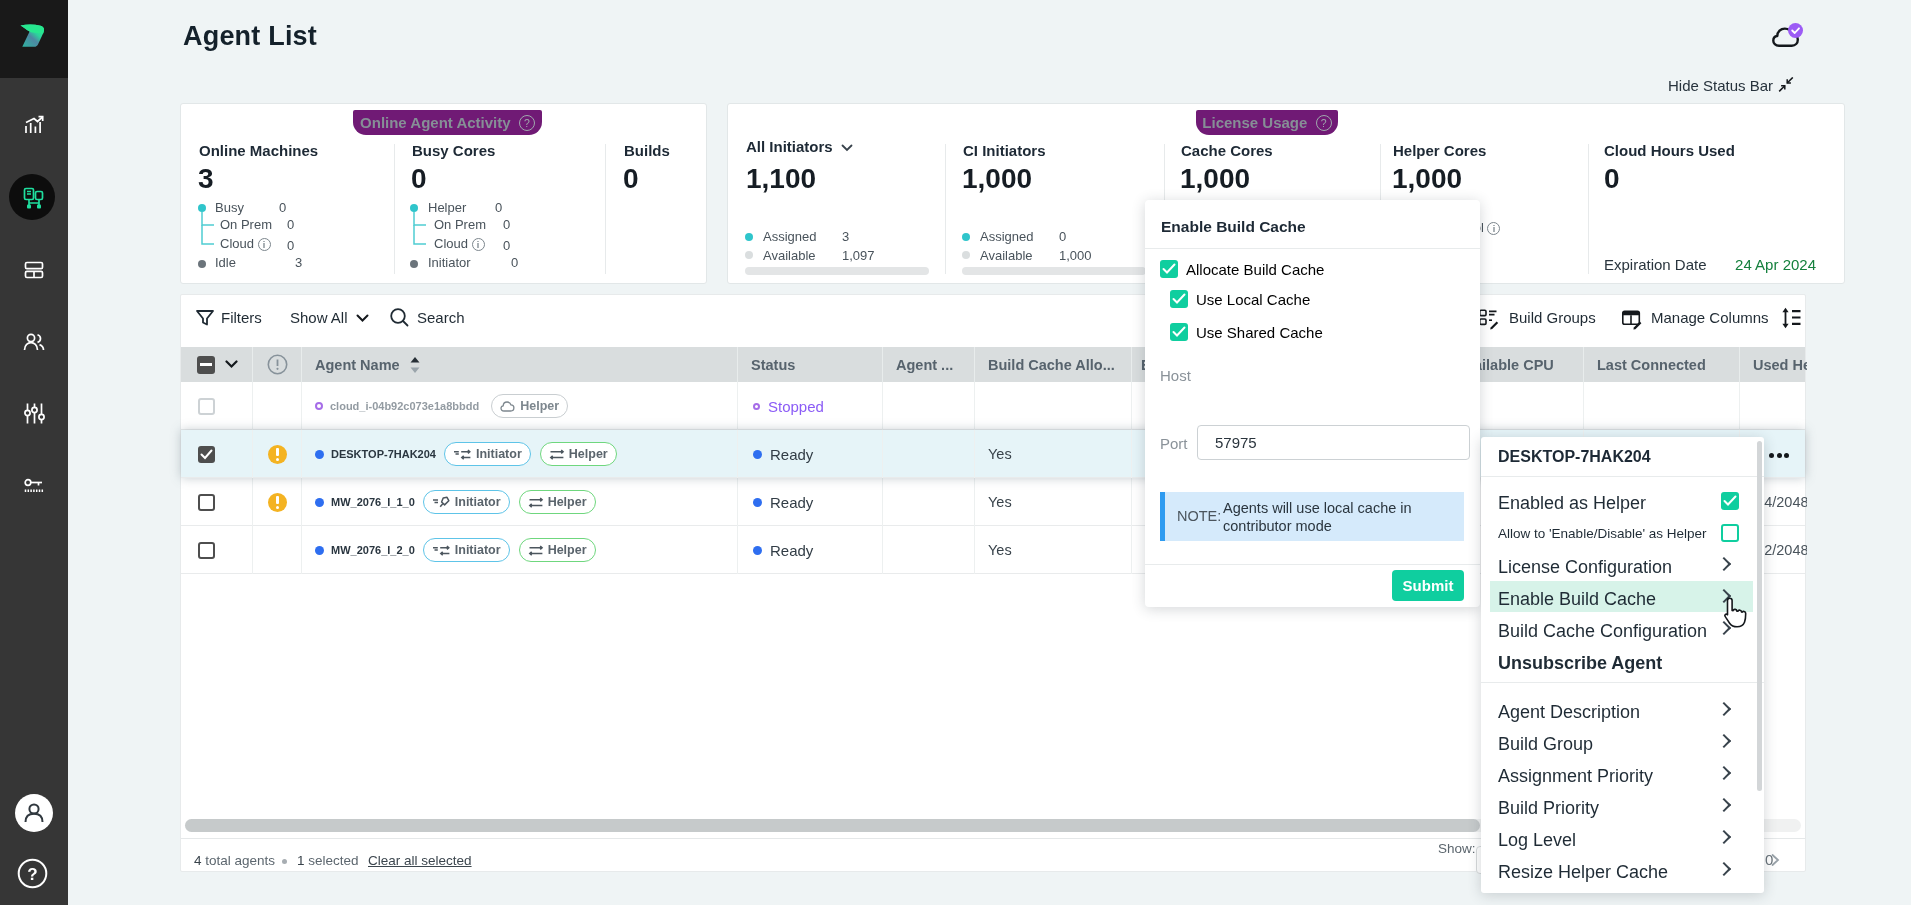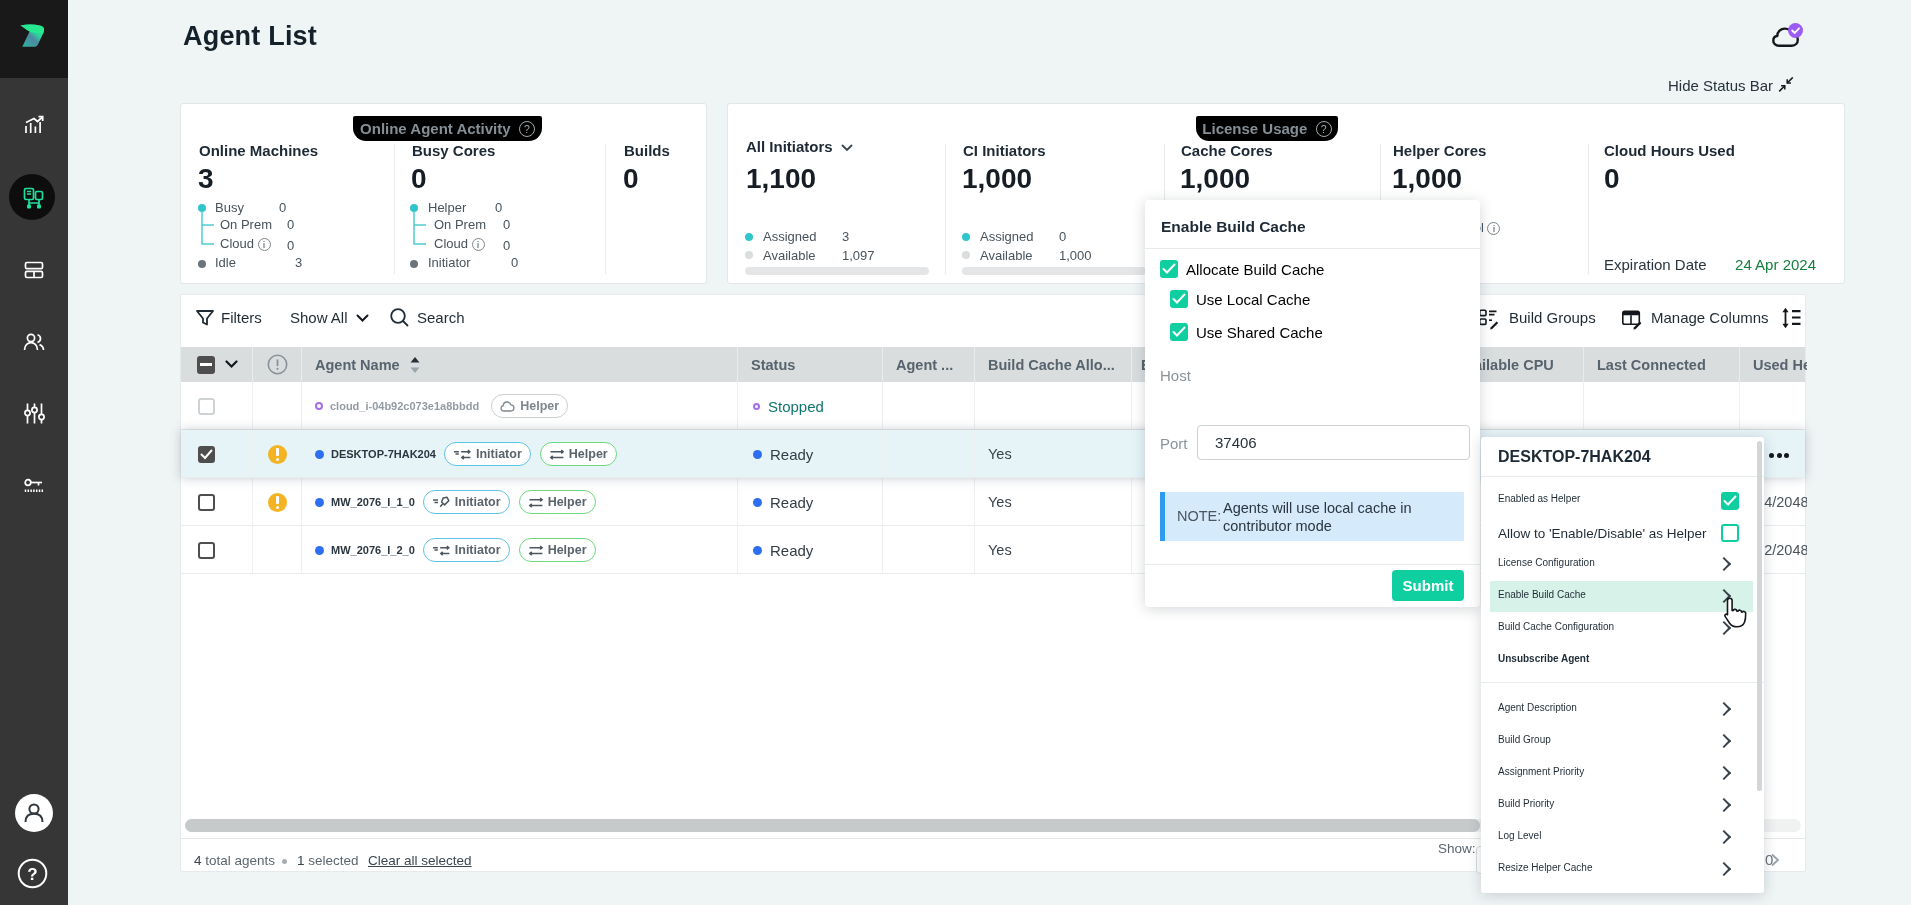--- a/index.html
+++ b/index.html
@@ -13,21 +13,21 @@
 #navsel { position:absolute; left:9px; top:174px; width:46px; height:46px; border-radius:50%; background:#0d0d0d; }
 
 
 #title { position:absolute; left:183px; top:21px; font-size:27px; font-weight:700; color:#14212b; letter-spacing:.2px;}
 #hidebar { position:absolute; top:77px; left:1668px; font-size:15px; color:#27333d; }
 
 
 .card { position:absolute; top:103px; background:#fff; border:1px solid #e2e7e8; border-radius:3px; }
 #card1 { left:180px; width:527px; height:181px; }
 #card2 { left:727px; width:1118px; height:181px; }
-.pill { position:absolute; top:12px; height:25px; background:#000000; border-radius:2px 2px 13px 13px; display:flex; align-items:center; justify-content:center; font-size:15px; font-weight:700; color:#868f96; }
+.pill { position:absolute; top:6px; height:25px; background:#701a75; border-radius:2px 2px 13px 13px; display:flex; align-items:center; justify-content:center; font-size:15px; font-weight:700; color:#868f96; }
 .cardtitle { font-size:15px; font-weight:700; color:#1d2935; position:absolute; }
 .bignum { font-size:28px; font-weight:700; color:#161d24; position:absolute; }
 .vdiv { position:absolute; width:1px; background:#e7eaeb; top:40px; height:130px; }
 .leg { position:absolute; font-size:13px; color:#49535b; }
 .dot { display:inline-block; width:9px; height:9px; border-radius:50%; vertical-align:-1px;}
 .adot { position:absolute; width:8px; height:8px; border-radius:50%; }
 .bar { position:absolute; height:8px; border-radius:4px; background:#e3e5e6; }
 .qm { display:inline-block; width:16px; height:16px; border:1px solid #a0a8ad; border-radius:50%; font-size:10.5px; line-height:15px; text-align:center; color:#a0a8ad; font-weight:400; }
 .inf { display:inline-block; width:13px; height:13px; border:1px solid #7c868d; border-radius:50%; font-size:9px; line-height:12px; text-align:center; color:#7c868d; font-weight:700; font-style:normal;}
 
@@ -53,21 +53,21 @@
 
 
 #modal { z-index:10; position:absolute; left:1145px; top:200px; width:335px; height:407px; background:#fff; border-radius:4px; box-shadow:0 2px 14px rgba(40,50,60,.20); }
 .mcb { position:absolute; width:18px; height:18px; border-radius:3px; background:#0fce9f; }
 .mcb svg { position:absolute; left:2px; top:3px; }
 .mlabel { position:absolute; font-size:15px; color:#000000; }
 .minput { position:absolute; left:52px; width:273px; background:#fff; border-radius:4px; font-size:15px; color:#2a343d; display:flex; align-items:center; padding-left:17px;}
 
 
 #menu { z-index:20; position:absolute; left:1481px; top:437px; width:283px; height:456px; background:#fff; border-radius:3px; box-shadow:0 2px 14px rgba(40,50,60,.20); }
-.mi { position:absolute; left:17px; font-size:10px; color:#1f2b35; white-space:nowrap;}
+.mi { position:absolute; left:17px; font-size:18px; color:#1f2b35; white-space:nowrap;}
 .chev { position:absolute; left:238px; width:10px; height:10px; border-right:2px solid #38434c; border-bottom:2px solid #38434c; transform:rotate(-45deg); }
 </style>
 </head>
 <body>
 
 <div id="sidebar"></div>
 <div id="logoblock">
   <svg width="68" height="78" viewBox="0 0 68 78">
     <defs>
         <linearGradient id="lg" x1="42" y1="27" x2="24" y2="47" gradientUnits="userSpaceOnUse">
@@ -311,21 +311,21 @@
       <span class="dot" style="width:8px;height:8px;border:2px solid #a66de8;background:#fff;margin:0 7px 0 0;"></span>
       <span class="name" style="color:#939ba2;">cloud_i-04b92c073e1a8bbdd</span>
       <span class="chip" style="border-color:#c9ced1;margin-left:12px;color:#7d878e;">
         <svg width="15" height="11" viewBox="0 0 15 11" style="margin-right:5px">
             <path d="M4 10 C2 10 1 8.7 1 7.3 C1 6 1.9 5 3.2 4.8 C3.3 2.6 5 1 7.1 1 C8.9 1 10.4 2.1 10.9 3.8 C12.6 3.8 13.9 5.1 13.9 6.8 C13.9 8.5 12.6 10 10.7 10 Z" fill="none" stroke="#7d878e" stroke-width="1.3"></path>
           </svg>
         Helper</span>
     </div>
     <div class="cell" style="left:557px;width:145px;padding-left:15px;">
       <span class="dot" style="width:7px;height:7px;border:2px solid #a66de8;background:#fff;margin-right:8px;"></span>
-      <span style="color:#0f766e;text-align:right;">Stopped</span>
+      <span style="color:#8b5cf6;text-align:right;">Stopped</span>
     </div>
     <div class="cell" style="left:702px;width:92px;"></div>
     <div class="cell" style="left:794px;width:157px;"></div>
     <div class="cell" style="left:951px;width:316px;"></div>
     <div class="cell" style="left:1267px;width:136px;"></div>
     <div class="cell" style="left:1403px;width:156px;"></div>
     <div class="cell" style="left:1559px;width:67px;border-right:none;"></div>
   </div>
 
   <div class="row" style="top:135px;background:#e6f4f8;box-shadow:0 0 10px rgba(90,110,120,.35);z-index:1;">
@@ -486,21 +486,21 @@
   <div class="mlabel" style="left:51px;top:91px;">Use Local Cache</div>
   <div class="mcb" style="left:25px;top:123px;">
       <svg width="14" height="12" viewBox="0 0 14 12">
         <path d="M1.5 6 L5 9.5 L12.5 1.5" fill="none" stroke="#fff" stroke-width="2" stroke-linecap="round"></path>
       </svg>
     </div>
   <div class="mlabel" style="left:51px;top:124px;">Use Shared Cache</div>
 
   <div class="mlabel" style="left:15px;top:167px;color:#8a9299;">Host</div>
   <div class="mlabel" style="left:15px;top:235px;color:#8a9299;">Port</div>
-  <div class="minput" style="top:225px;height:35px;border:1px solid #ccd1d4;">37406</div>
+  <div class="minput" style="top:225px;height:35px;border:1px solid #ccd1d4;">57975</div>
 
   <div style="position:absolute;left:15px;top:292px;width:304px;height:49px;background:#d5eafb;">
     <div style="position:absolute;left:0;top:0;width:5px;height:49px;background:#2e9bf0;"></div>
     <div style="position:absolute;left:17px;top:16px;font-size:14.5px;color:#4b555d;">NOTE:</div>
     <div style="position:absolute;left:63px;top:8px;font-size:14.5px;color:#2a353e;line-height:17.5px;">Agents will use local cache in<br>contributor mode</div>
   </div>
   <div style="position:absolute;left:0;top:364px;width:335px;height:1px;background:#e8ebec;"></div>
   <div style="position:absolute;left:247px;top:370px;width:72px;height:31px;background:#0fce9f;border-radius:4px;color:#fff;font-size:15px;font-weight:700;display:flex;align-items:center;justify-content:center;">Submit</div>
 </div>
 

